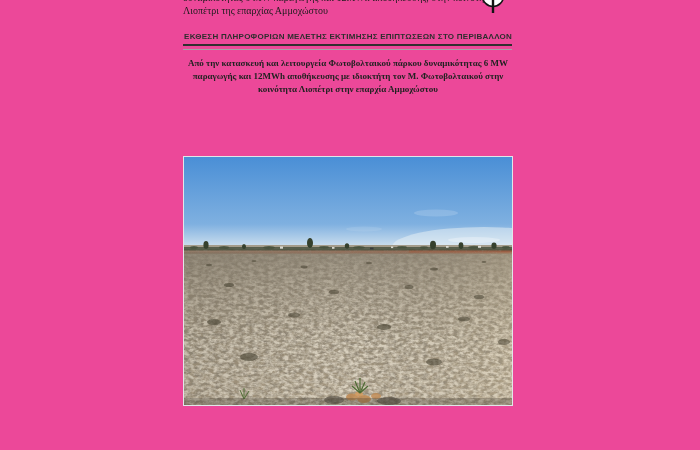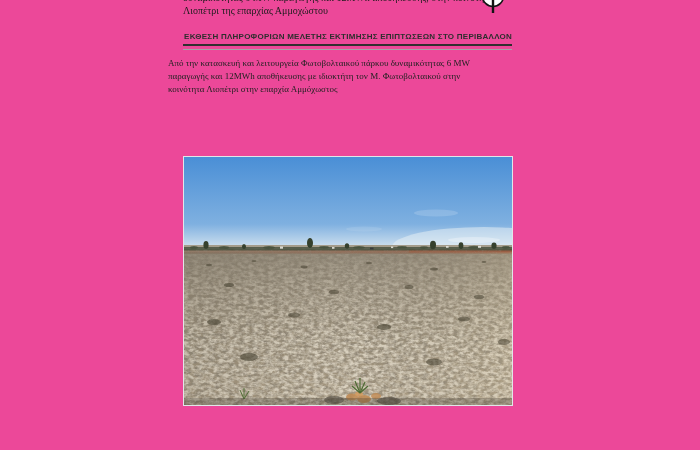--- a/index.html
+++ b/index.html
@@ -6,22 +6,22 @@
   .page{position:relative;width:700px;height:450px;background:#ec4899;overflow:hidden;
         font-family:"Liberation Serif", serif;}
   .intro{position:absolute;left:183px;top:-9px;width:340px;font-size:10px;line-height:13px;
          color:#1c1c1c;white-space:nowrap;}
   .emblem{position:absolute;left:478px;top:-16px;width:30px;height:30px;}
   .section-title{position:absolute;left:183px;top:32px;width:329px;text-align:right;
         font-family:"Liberation Sans", sans-serif;font-weight:bold;font-size:8px;
         letter-spacing:.25px;color:#2e2e2e;white-space:nowrap;}
   .title-rule{position:absolute;left:183px;top:44px;width:329px;height:3px;
         border-top:2px solid #2f2f2f;border-bottom:1px solid #a5a5a5;box-sizing:content-box;}
-  .subtitle{position:absolute;left:168px;top:57px;width:360px;text-align:left;
-        font-family:"Liberation Serif", serif;font-weight:normal;font-size:9px;
+  .subtitle{position:absolute;left:168px;top:57px;width:360px;text-align:center;
+        font-family:"Liberation Serif", serif;font-weight:bold;font-size:9px;
         line-height:13px;color:#222;}
   .subtitle div{white-space:nowrap;}
   .photo{position:absolute;left:184px;top:157px;width:328px;height:248px;
         outline:1px solid #e2e6e9;}
   .photo svg{display:block;width:328px;height:248px;}
 </style>
 </head>
 <body>
 
 <div class="page">
@@ -36,21 +36,21 @@
     <line x1="15" y1="1" x2="15" y2="29" stroke="#141414" stroke-width="2.4"></line>
     <line x1="5" y1="12" x2="25" y2="12" stroke="#141414" stroke-width="1.2"></line>
   </svg>
 
   <div class="section-title">ΕΚΘΕΣΗ ΠΛΗΡΟΦΟΡΙΩΝ ΜΕΛΕΤΗΣ ΕΚΤΙΜΗΣΗΣ ΕΠΙΠΤΩΣΕΩΝ ΣΤΟ ΠΕΡΙΒΑΛΛΟΝ</div>
   <div class="title-rule"></div>
 
   <div class="subtitle">
     <div>Από την κατασκευή και λειτουργεία Φωτοβολταικού πάρκου δυναμικότητας 6 MW</div>
     <div>παραγωγής και 12MWh αποθήκευσης με ιδιοκτήτη τον Μ. Φωτοβολταικού στην</div>
-    <div>κοινότητα Λιοπέτρι στην επαρχία Αμμόχωστος</div>
+    <div>κοινότητα Λιοπέτρι στην επαρχία Αμμοχώστου</div>
   </div>
 
   <figure class="photo" style="margin:0">
     <svg viewBox="0 0 328 248" preserveAspectRatio="none">
       <defs>
         <linearGradient id="gSky" x1="0" y1="0" x2="0" y2="1">
           <stop offset="0" stop-color="#4a8fd6"></stop>
           <stop offset="0.72" stop-color="#7fb0e0"></stop>
           <stop offset="1" stop-color="#d8e6f0"></stop>
         </linearGradient>

